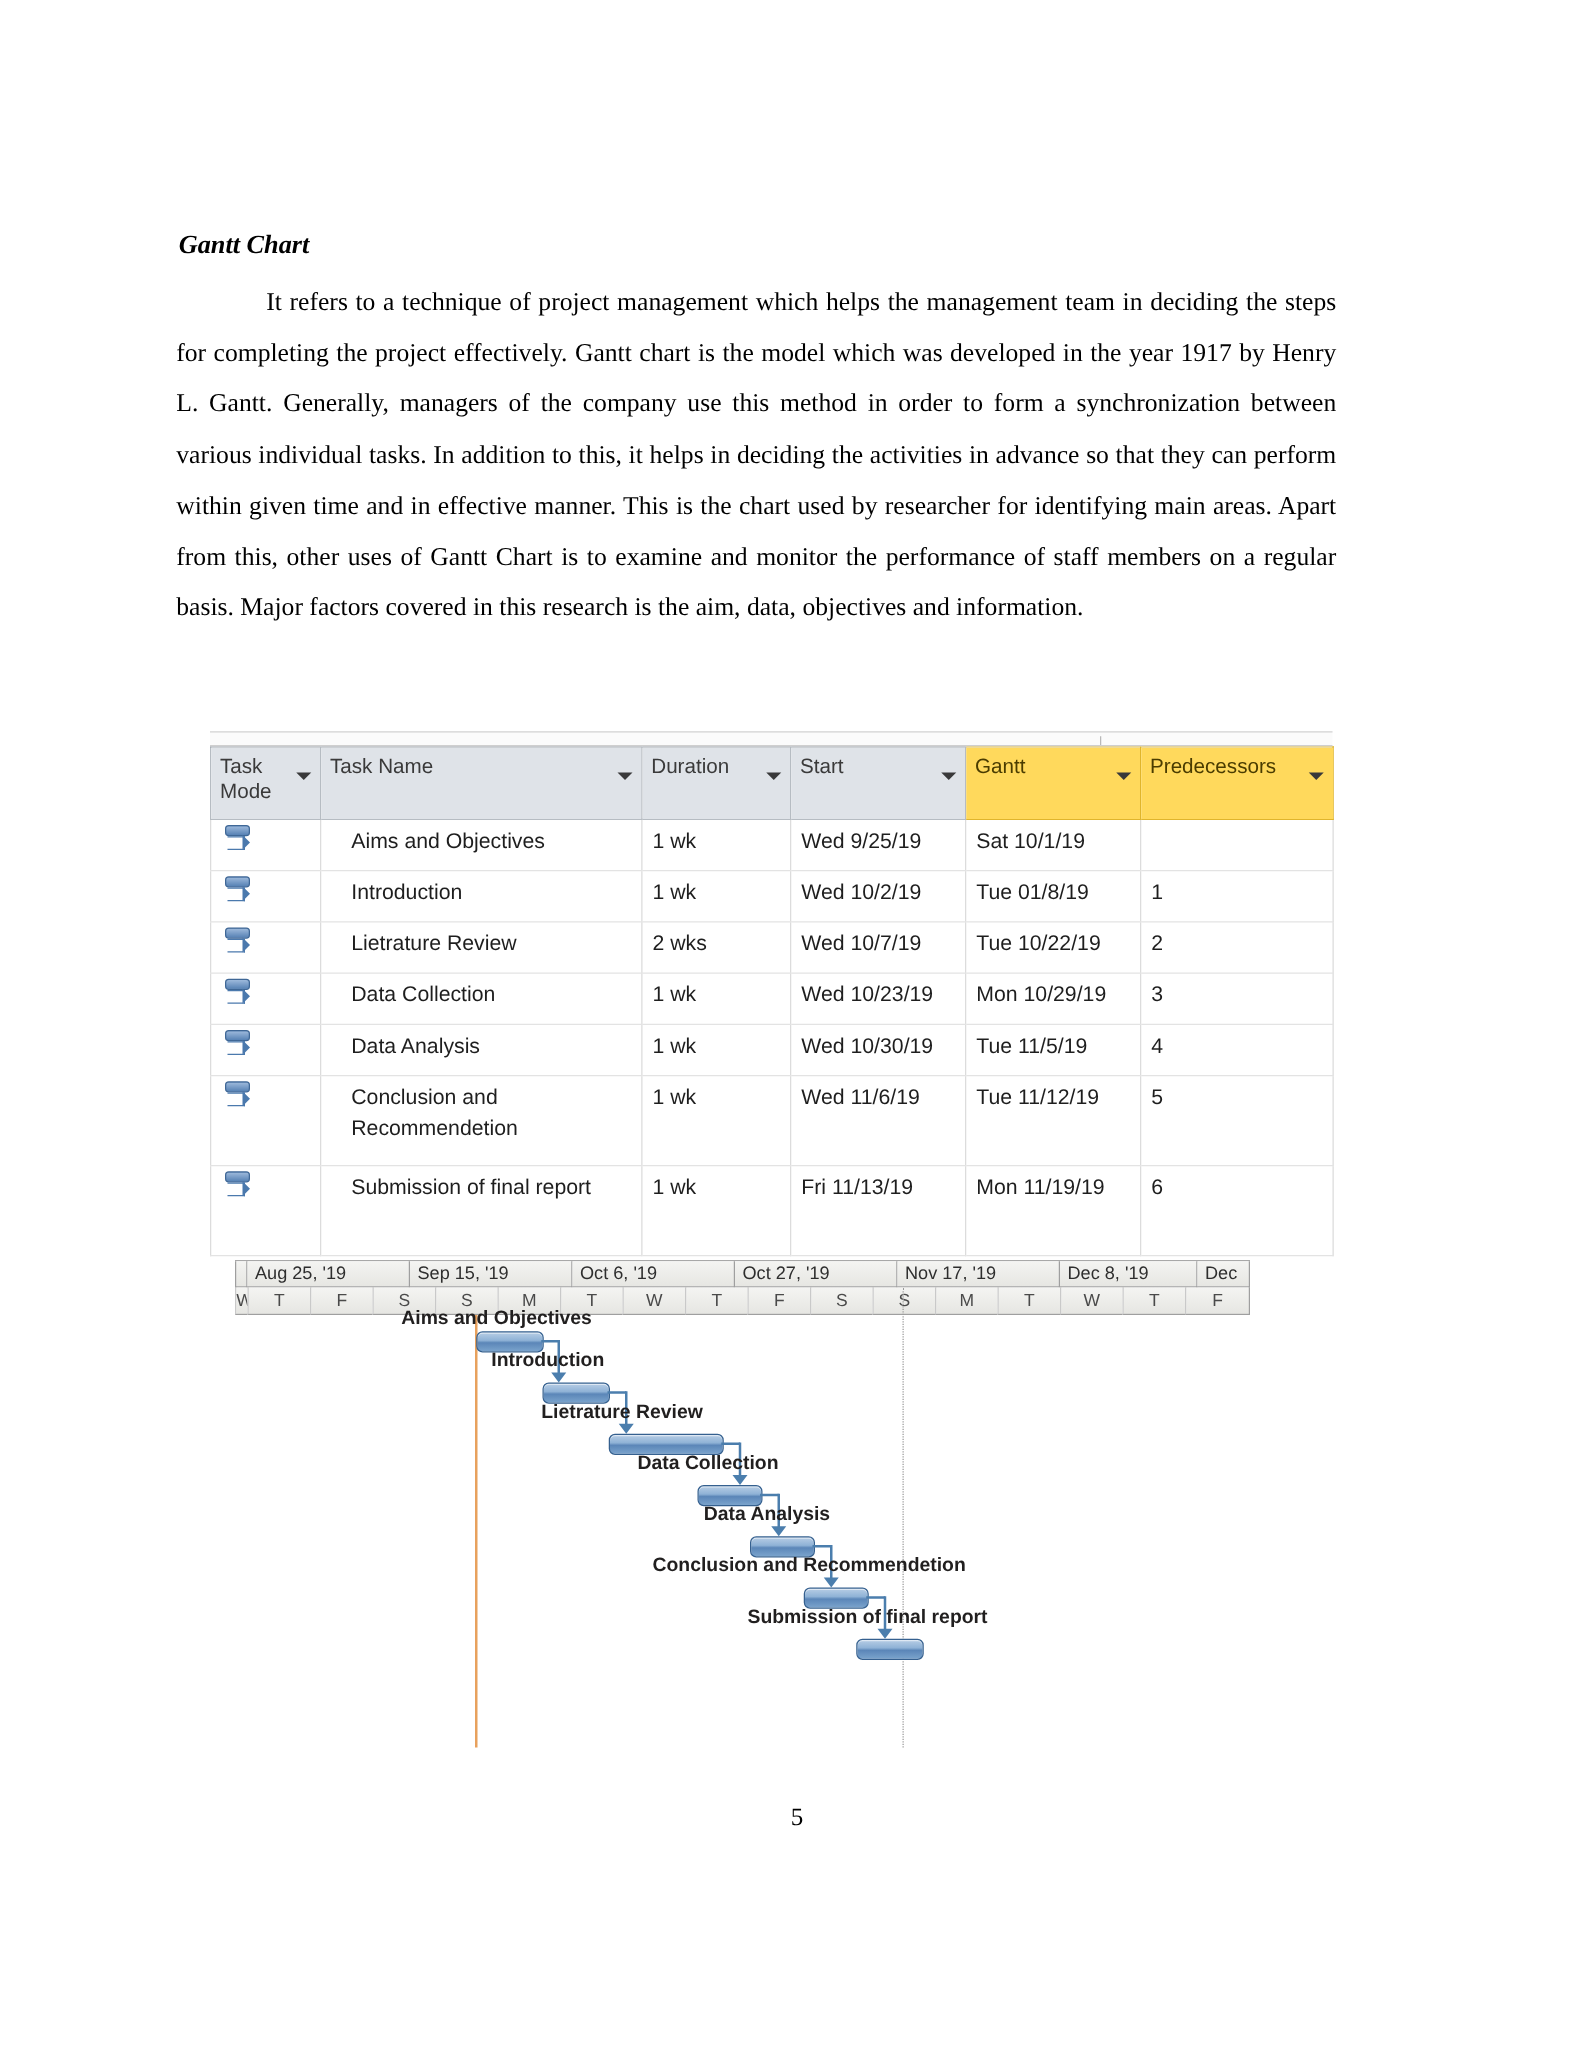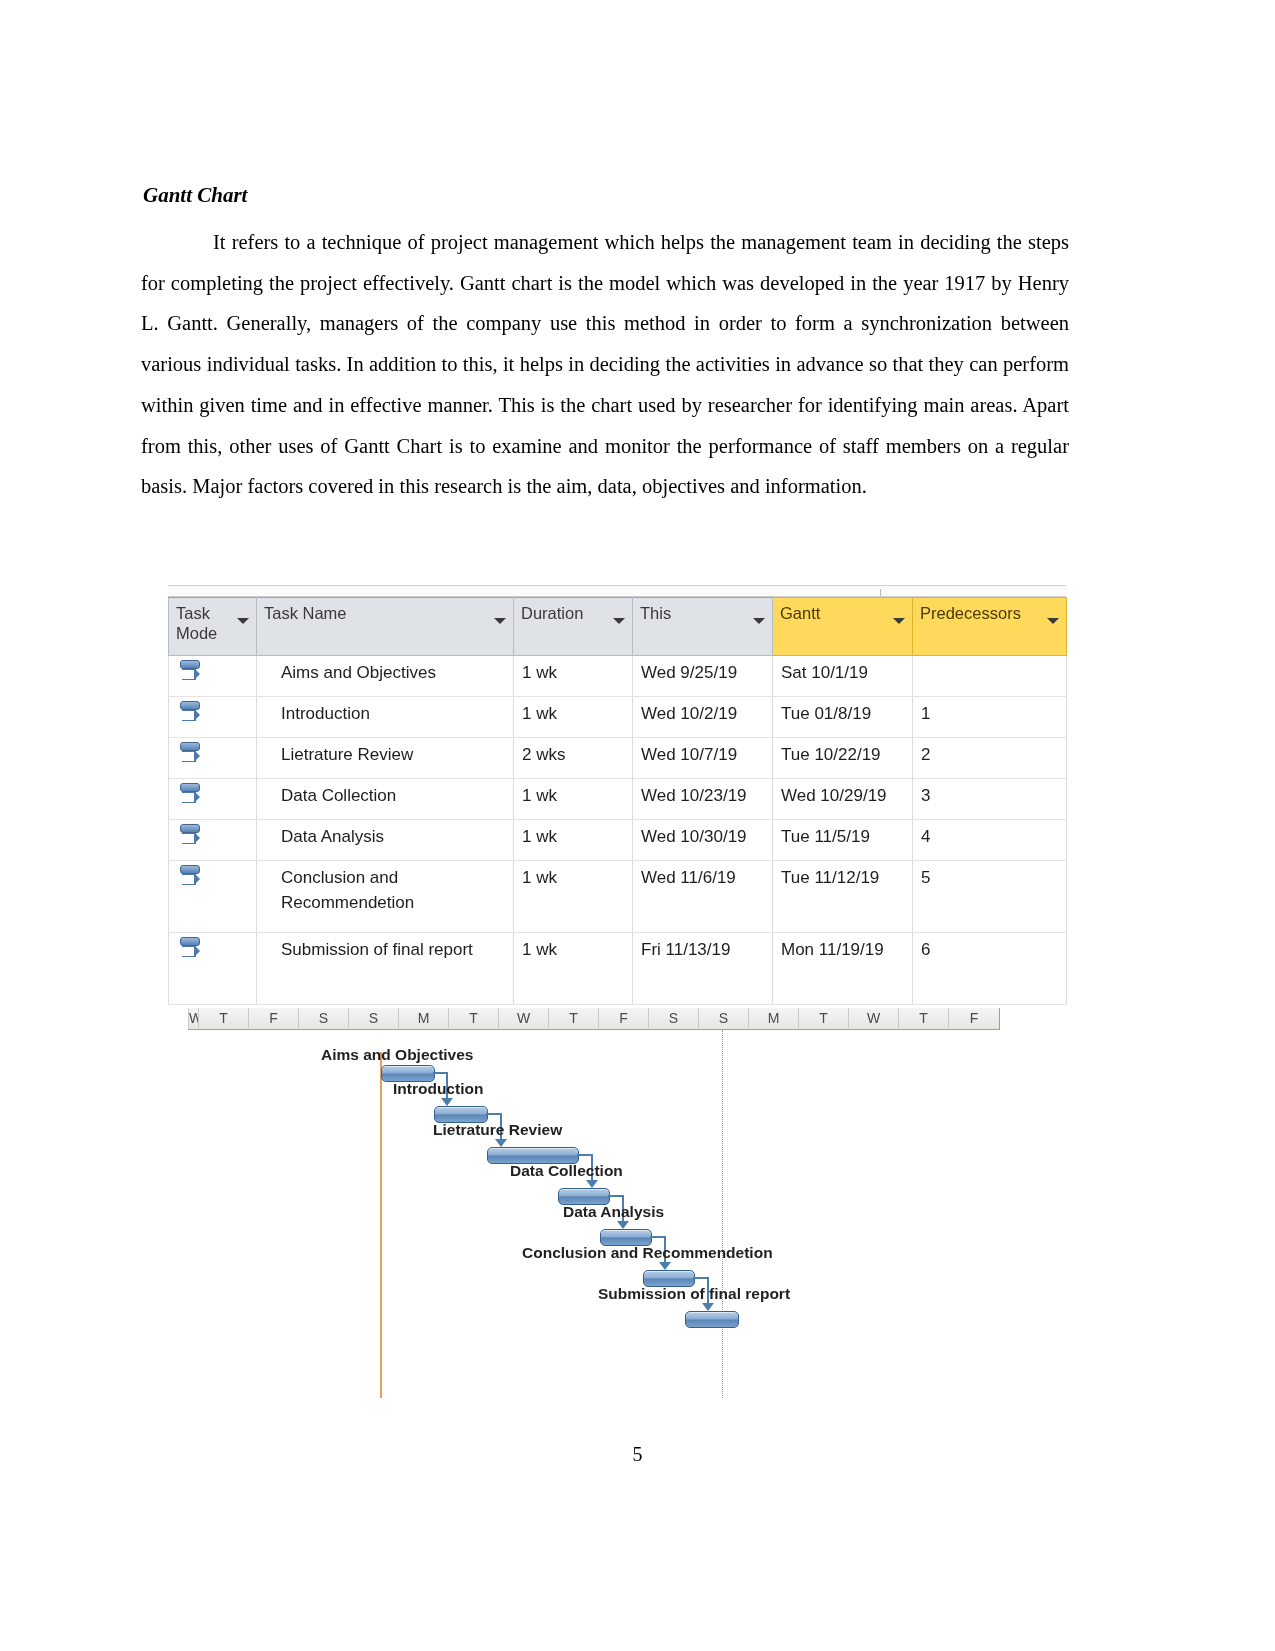--- a/index.html
+++ b/index.html
@@ -177,21 +177,21 @@
           </th>
           <th>
             <span class="hdr-text">Task Name</span>
             <span class="dropcaret"></span>
           </th>
           <th>
             <span class="hdr-text">Duration</span>
             <span class="dropcaret"></span>
           </th>
           <th>
-            <span class="hdr-text">This</span>
+            <span class="hdr-text">Start</span>
             <span class="dropcaret"></span>
           </th>
           <th class="hl">
             <span class="hdr-text">Gantt</span>
             <span class="dropcaret"></span>
           </th>
           <th class="hl">
             <span class="hdr-text">Predecessors</span>
             <span class="dropcaret"></span>
           </th>
@@ -240,21 +240,21 @@
         <tr>
           <td class="mode">
             <span class="task-icon">
                 <i class="bar"></i>
                 <i class="arrow"></i>
               </span>
           </td>
           <td class="name">Data Collection</td>
           <td>1 wk</td>
           <td>Wed 10/23/19</td>
-          <td>Wed 10/29/19</td>
+          <td>Mon 10/29/19</td>
           <td>3</td>
         </tr>
         <tr>
           <td class="mode">
             <span class="task-icon">
                 <i class="bar"></i>
                 <i class="arrow"></i>
               </span>
           </td>
           <td class="name">Data Analysis</td>
@@ -289,20 +289,30 @@
           <td>Mon 11/19/19</td>
           <td>6</td>
         </tr>
       </tbody>
     </table>
   </div>
 
   <div class="gantt">
 
     <div class="tl">
+      <div class="tl-row top">
+        <div class="tl-cell" style="width:10px"></div>
+        <div class="tl-cell" style="width:130px">Aug 25, '19</div>
+        <div class="tl-cell" style="width:130px">Sep 15, '19</div>
+        <div class="tl-cell" style="width:130px">Oct 6, '19</div>
+        <div class="tl-cell" style="width:130px">Oct 27, '19</div>
+        <div class="tl-cell" style="width:130px">Nov 17, '19</div>
+        <div class="tl-cell" style="width:110px">Dec 8, '19</div>
+        <div class="tl-cell" style="width:42px">Dec</div>
+      </div>
       <div class="tl-row bot">
         <div class="tl-cell" style="width:10px">W</div>
         <div class="tl-cell" style="width:50px">T</div>
         <div class="tl-cell" style="width:50px">F</div>
         <div class="tl-cell" style="width:50px">S</div>
         <div class="tl-cell" style="width:50px">S</div>
         <div class="tl-cell" style="width:50px">M</div>
         <div class="tl-cell" style="width:50px">T</div>
         <div class="tl-cell" style="width:50px">W</div>
         <div class="tl-cell" style="width:50px">T</div>

